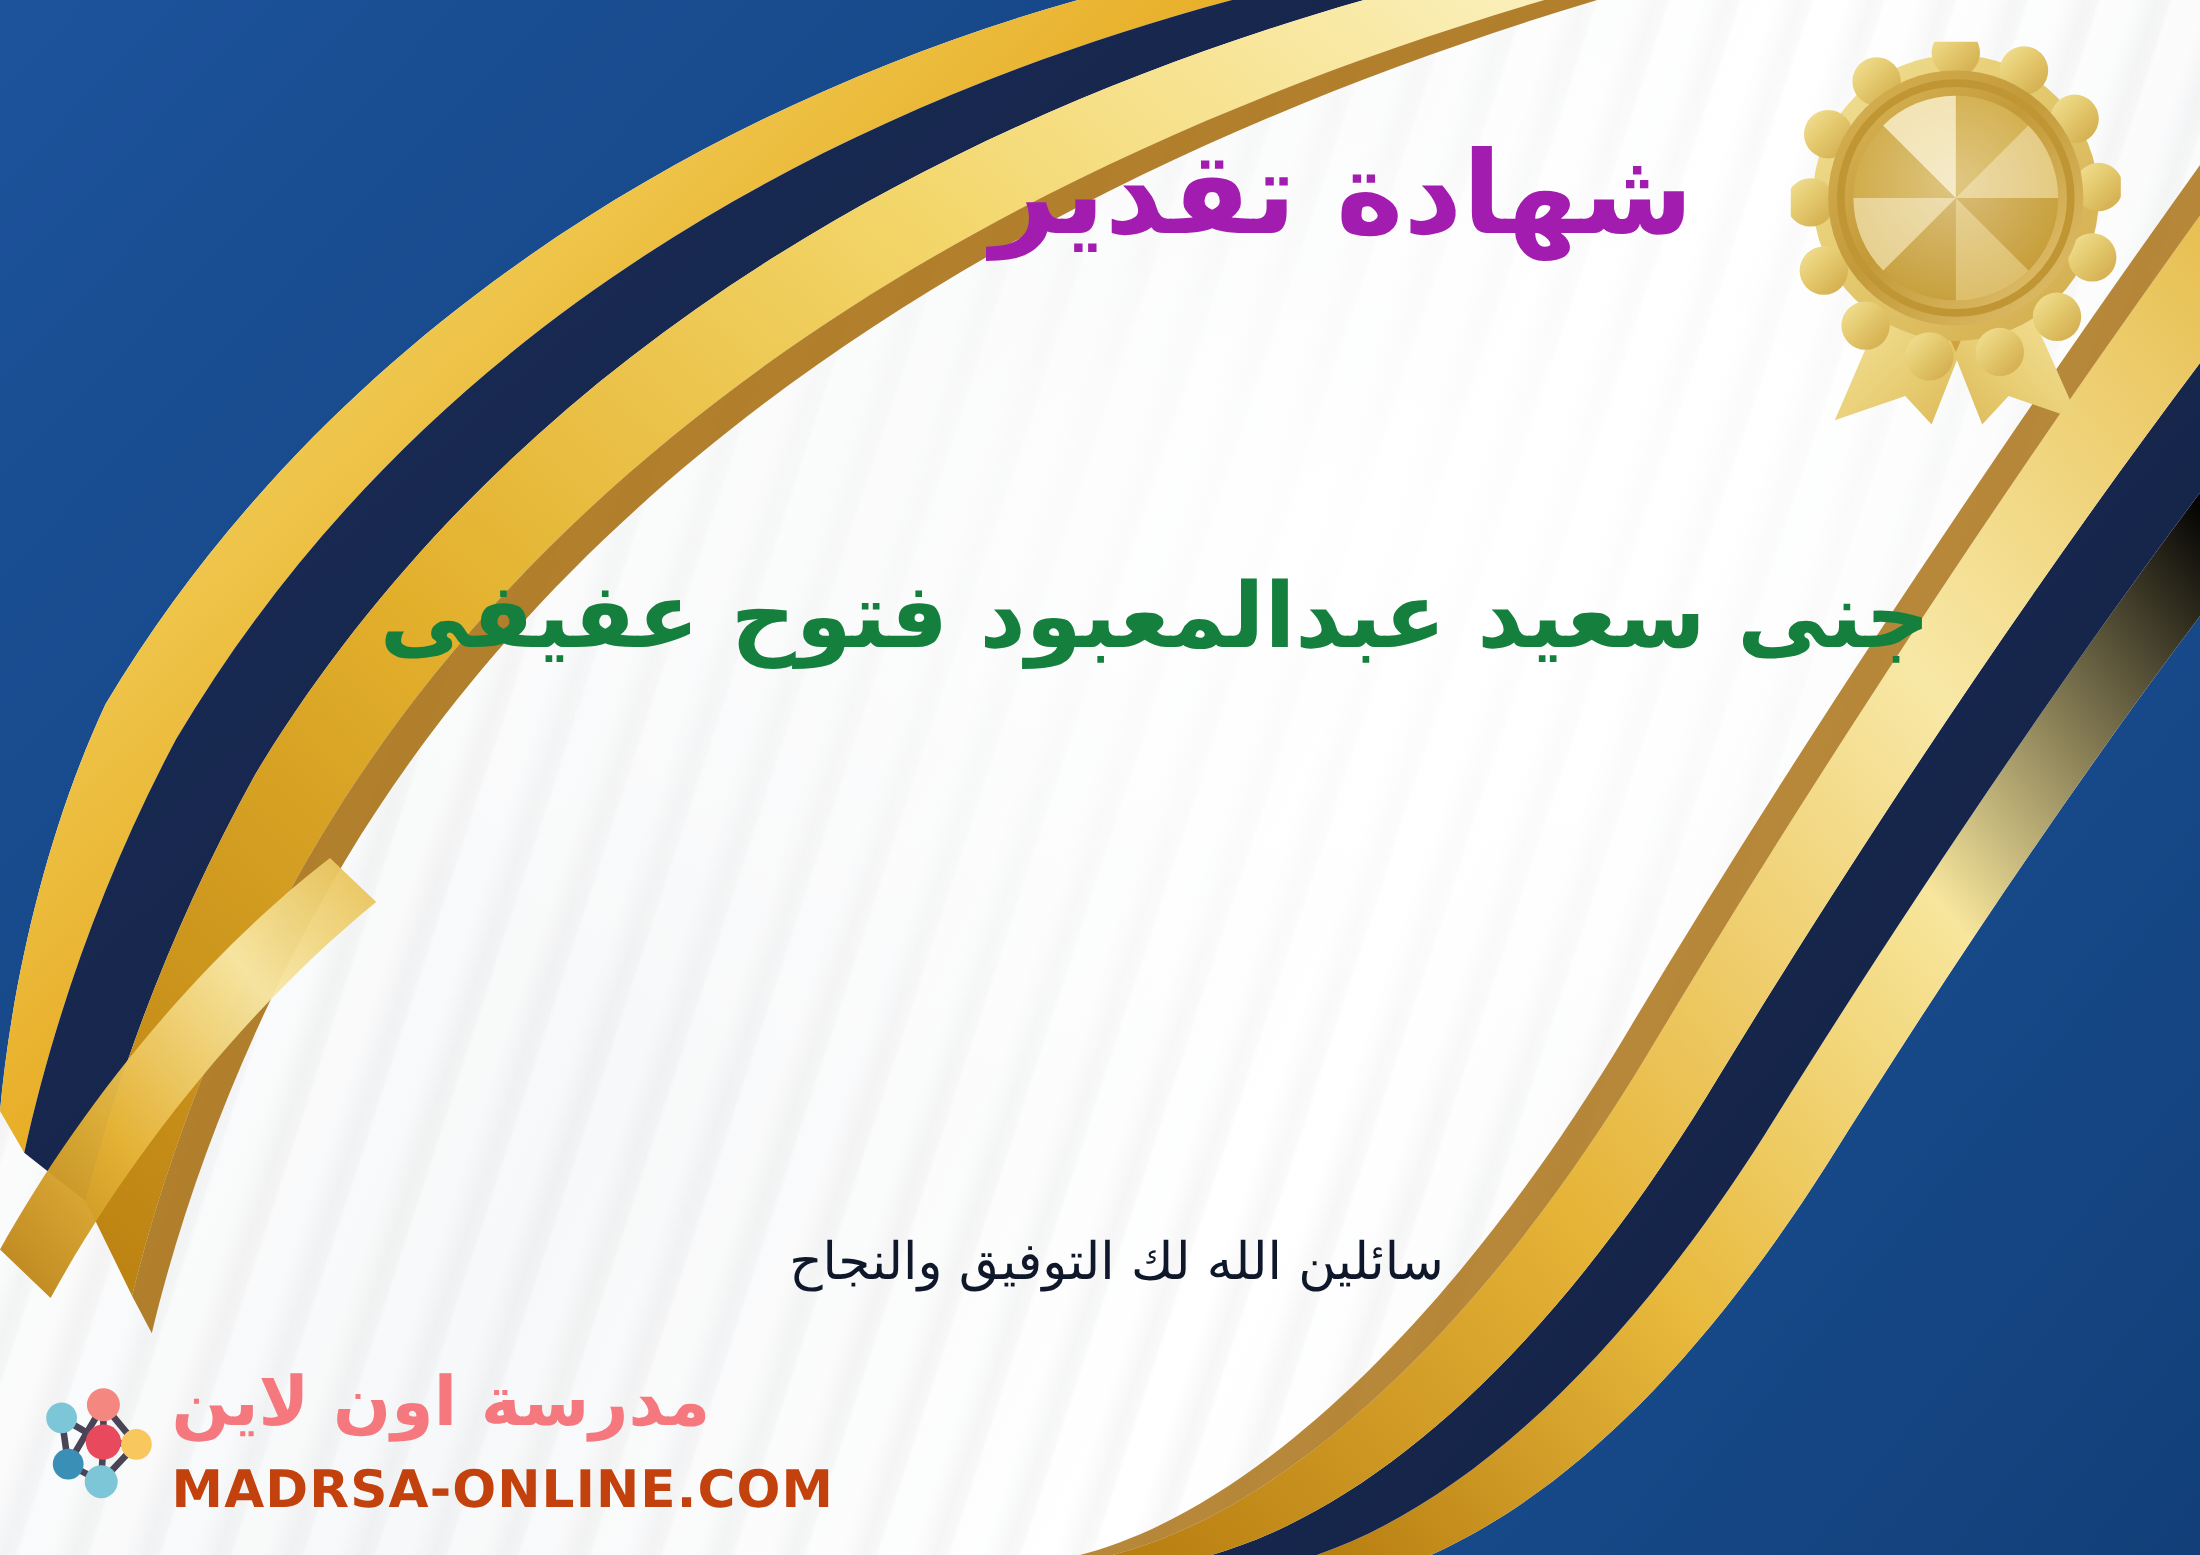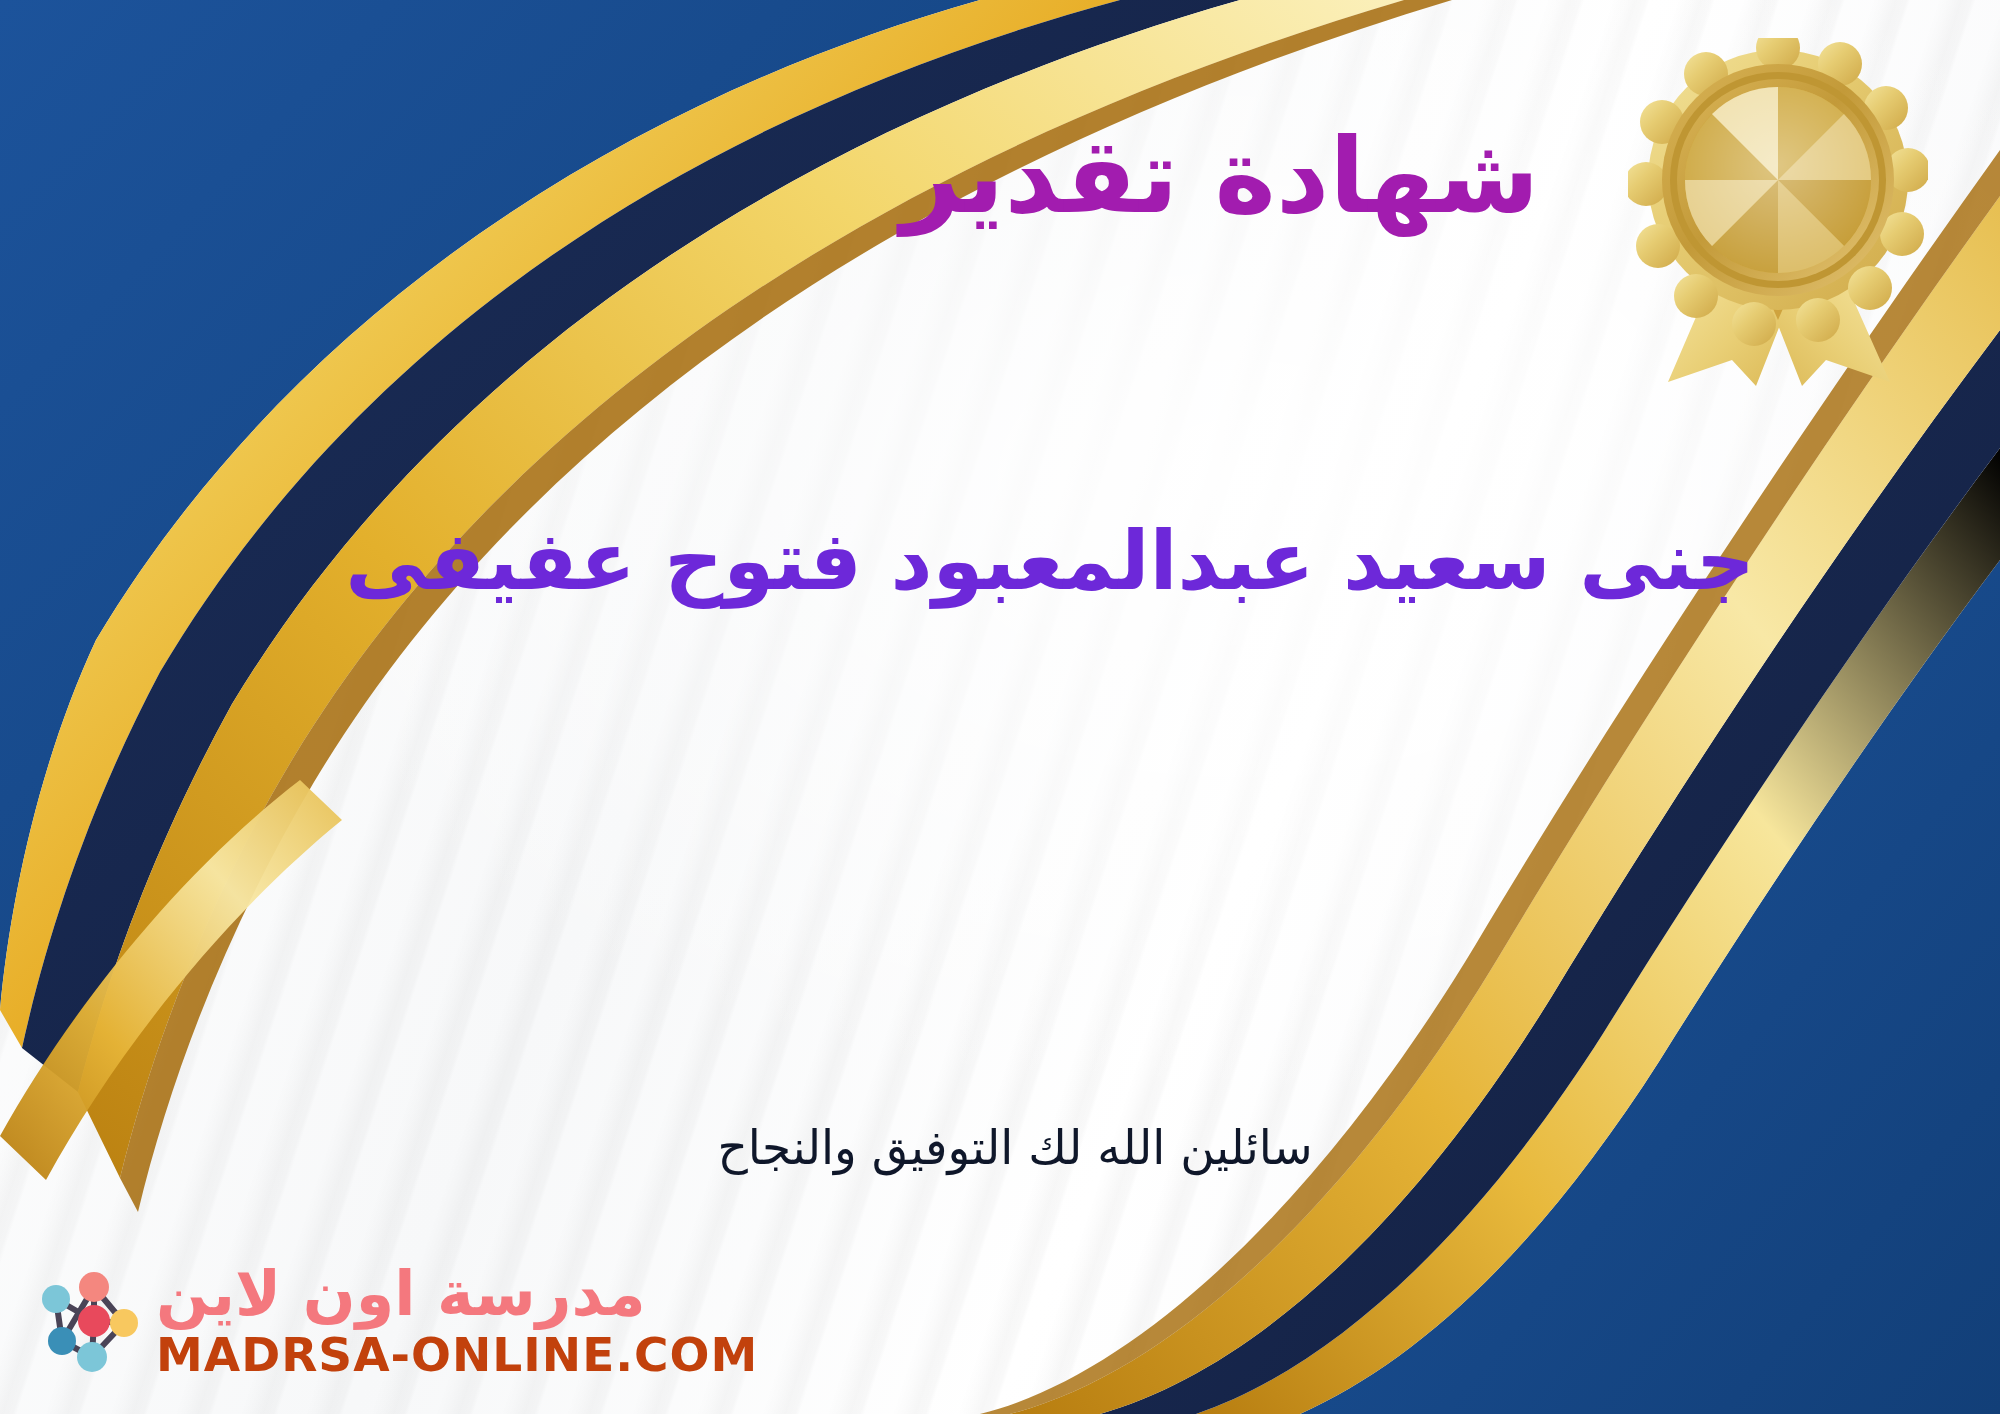--- a/index.html
+++ b/index.html
@@ -70,21 +70,21 @@
   }
 
   .recipient-name {
     position: absolute;
     top: 512px;
     right: 0;
     width: 1900px;
     text-align: center;
     font-size: 82px;
     font-weight: 700;
-    color: #6d28d9;
+    color: #15803d;
     line-height: 1.2;
     white-space: nowrap;
   }
 
   .body-block {
     position: absolute;
     top: 718px;
     right: 40px;
     width: 1890px;
     text-align: center;
@@ -125,20 +125,21 @@
     flex-direction: row-reverse;
     align-items: center;
     gap: 14px;
     direction: ltr;
   }
   .brand-text {
     display: flex;
     flex-direction: column;
     align-items: flex-start;
     line-height: 1;
+    gap: 20px;
   }
   .brand-ar {
     font-size: 62px;
     font-weight: 700;
     color: #f4787e;
     direction: rtl;
     letter-spacing: 0px;
     margin-bottom: 6px;
     white-space: nowrap;
   }

